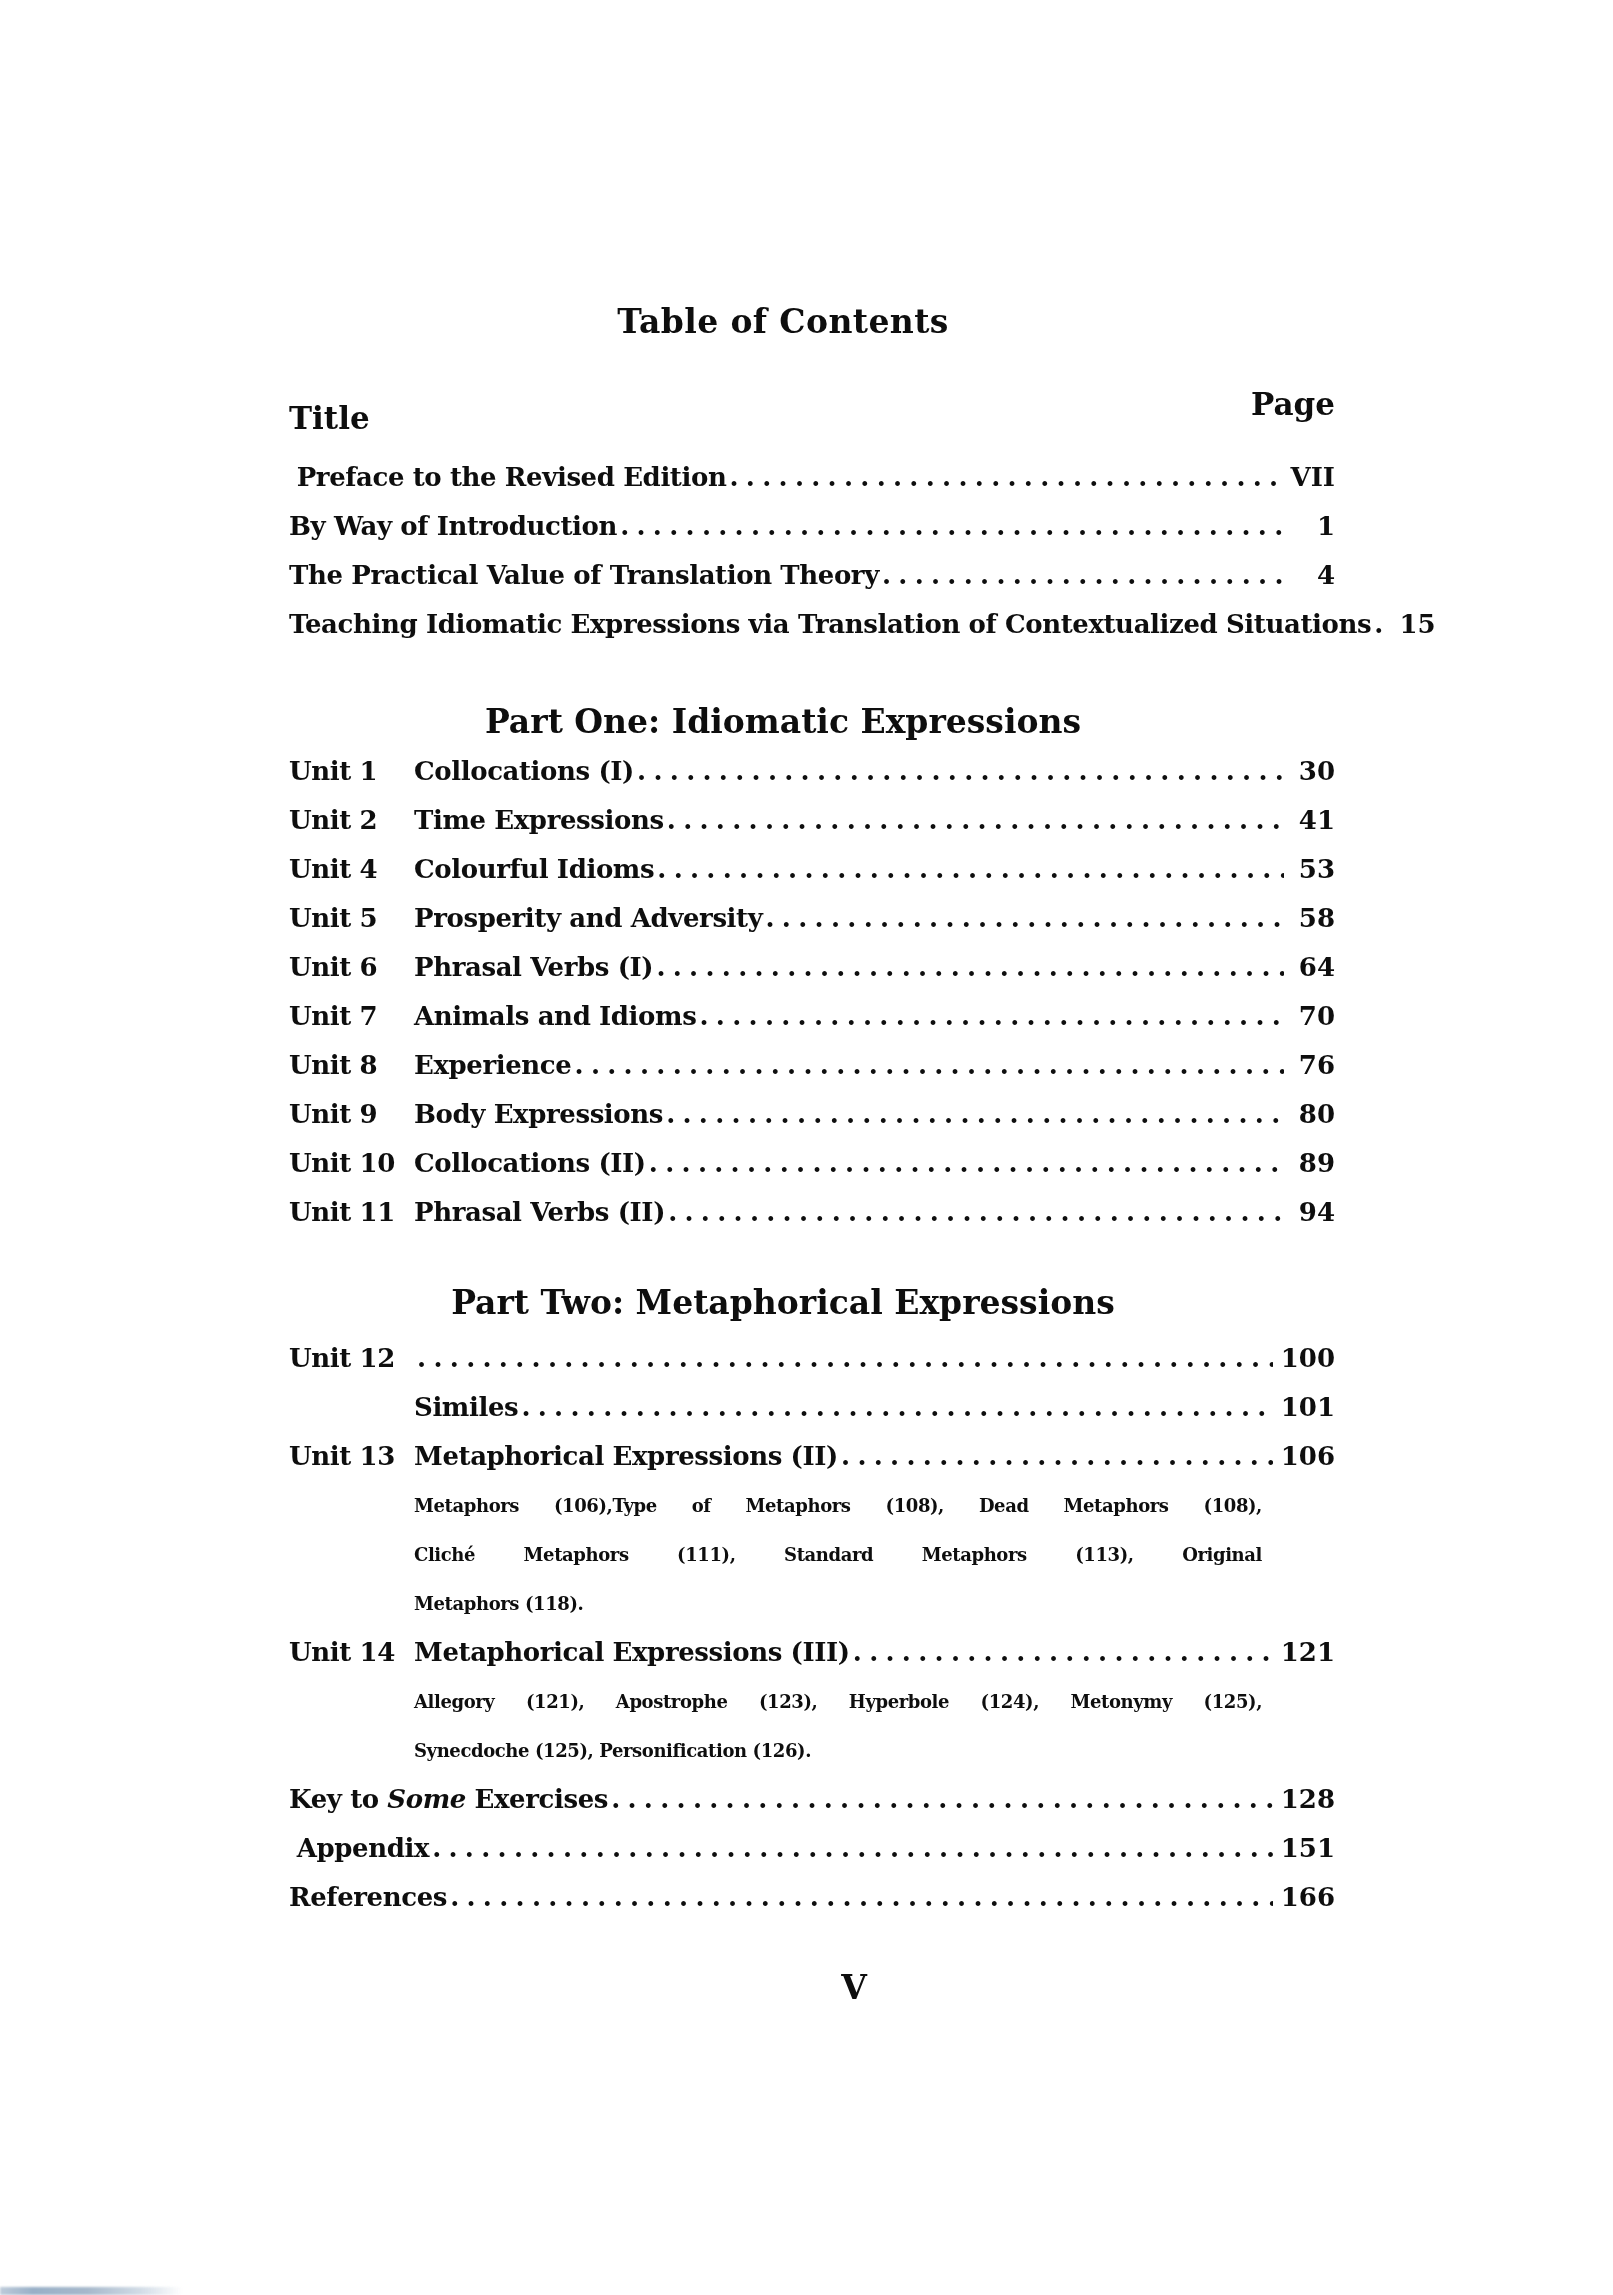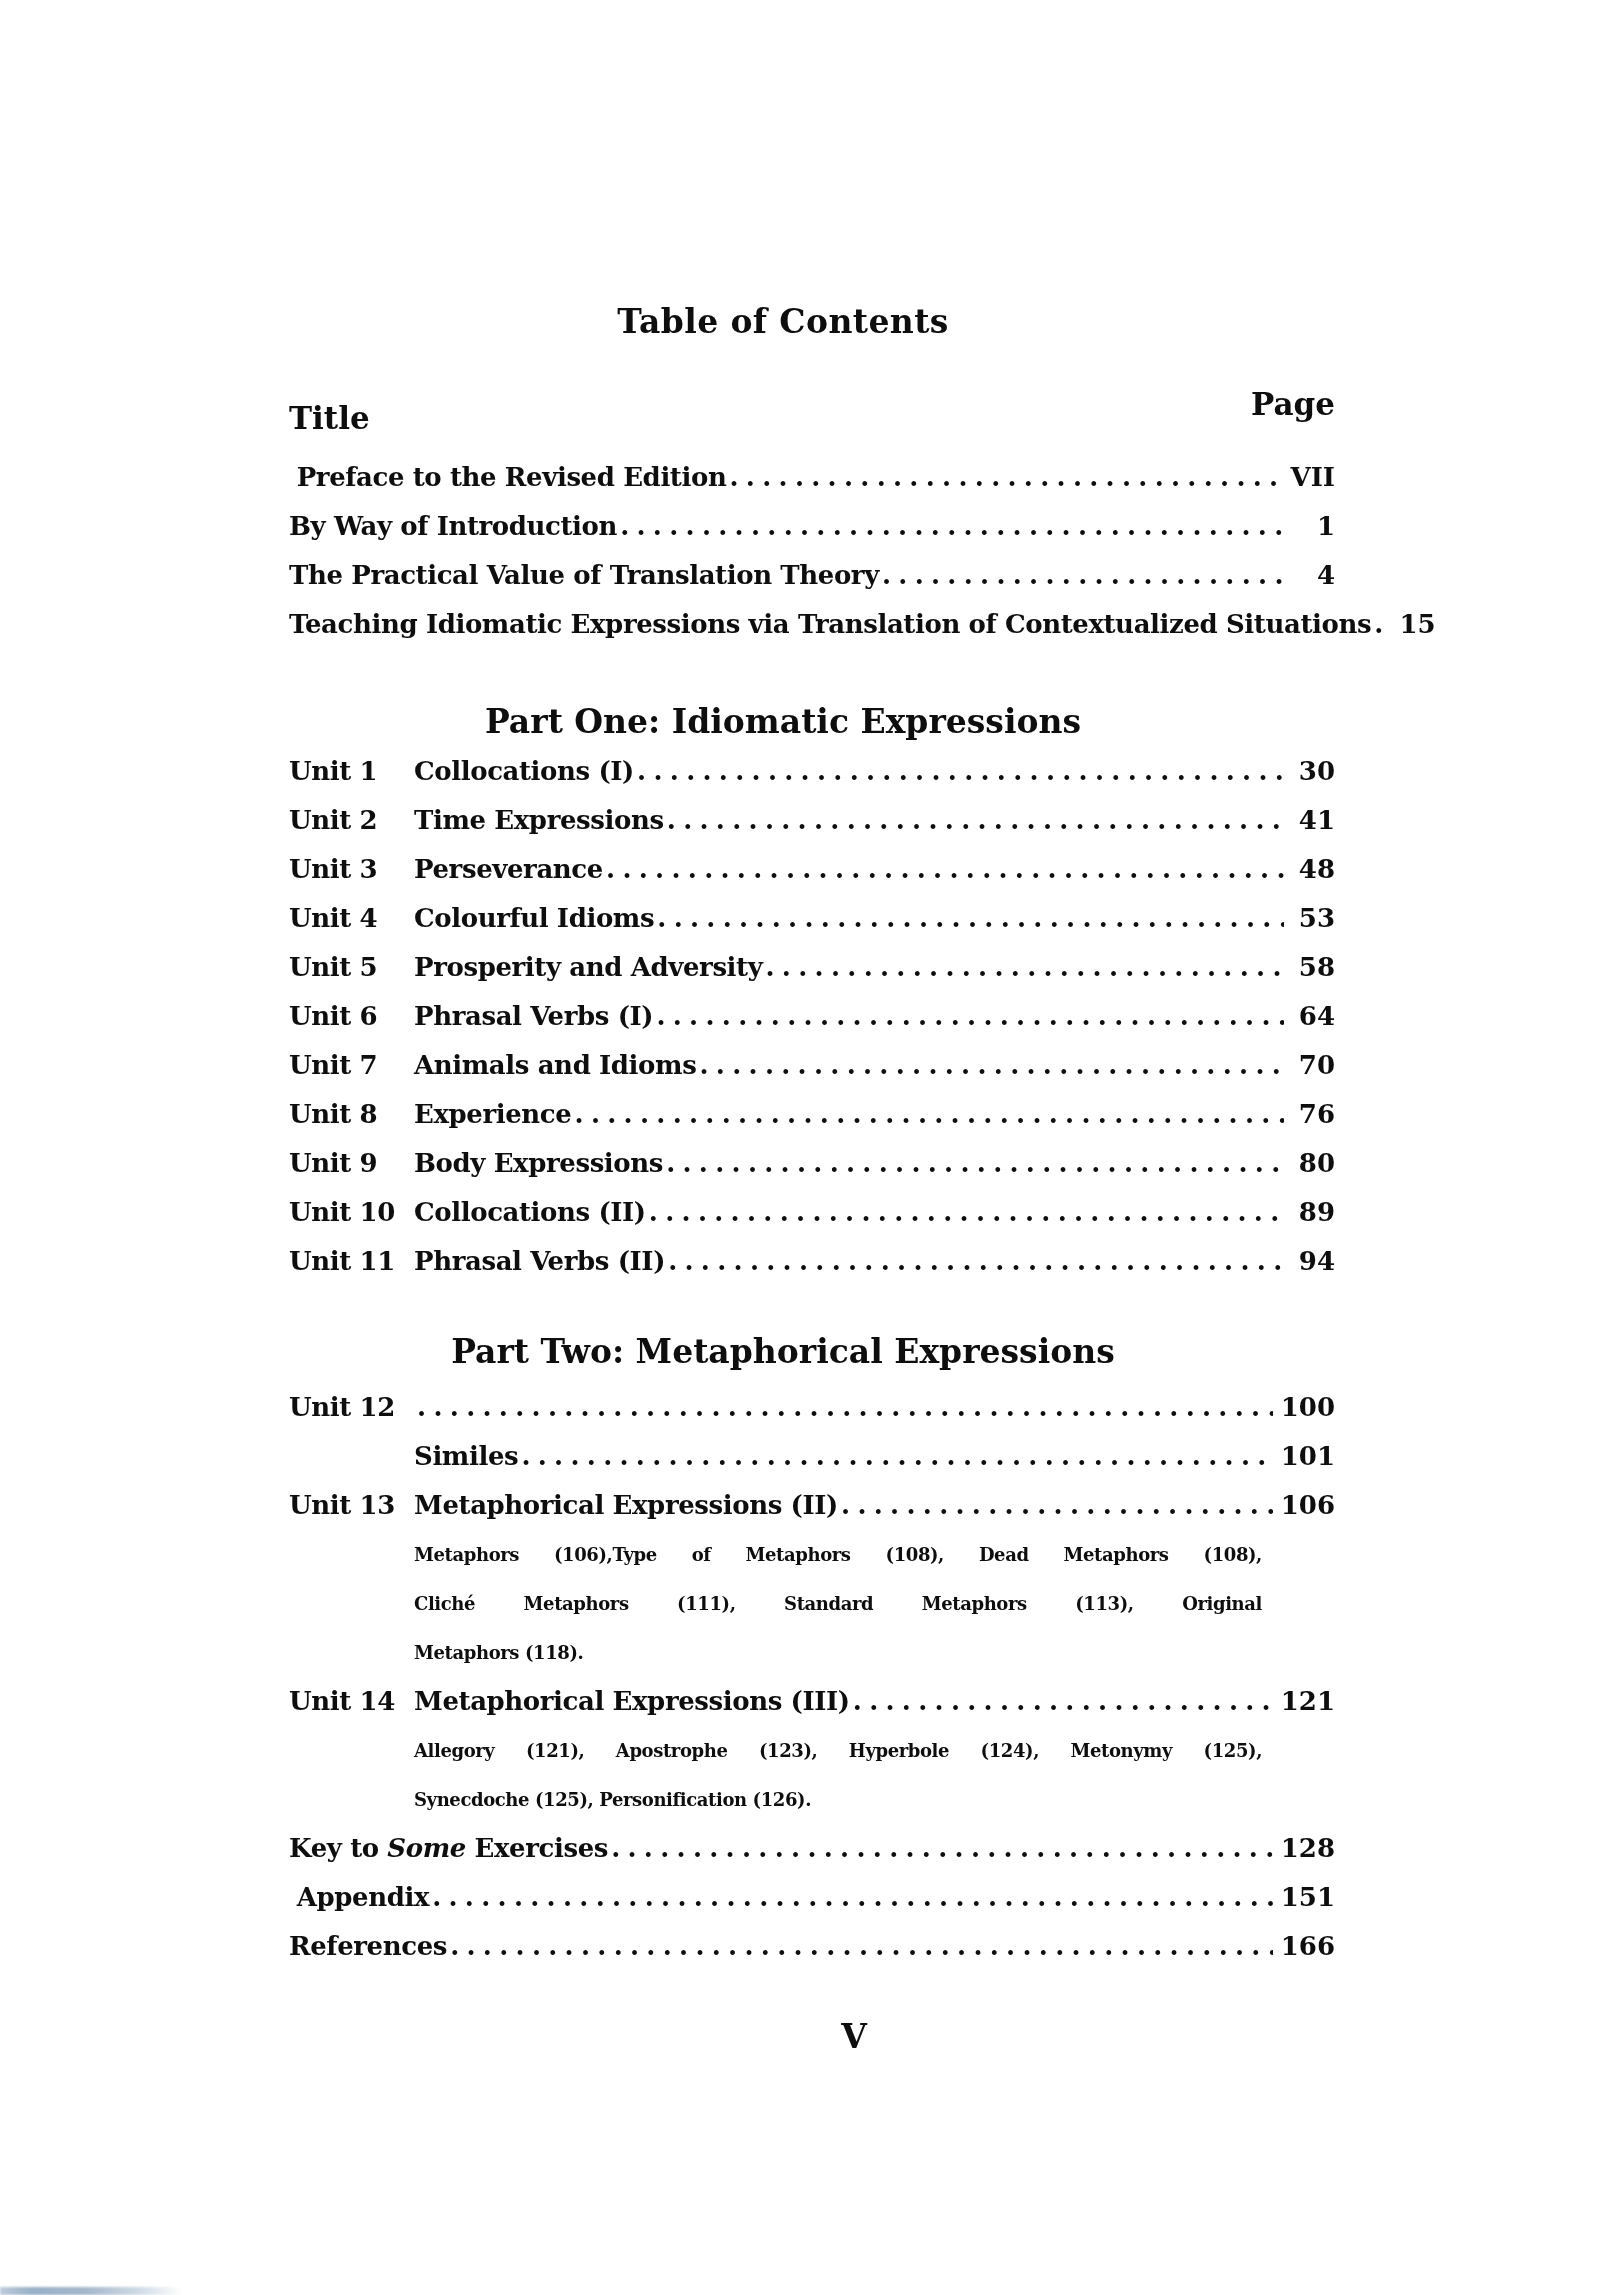--- a/index.html
+++ b/index.html
@@ -155,26 +155,20 @@
             <span class="leader"></span>
             <span class="pagenum">30</span>
           </div>
           <div class="toc-row">
             <span class="unit-col">Unit 2</span>
             <span class="row-label">Time Expressions</span>
             <span class="leader"></span>
             <span class="pagenum">41</span>
           </div>
           <div class="toc-row">
-            <span class="unit-col">Unit 3</span>
-            <span class="row-label">Perseverance</span>
-            <span class="leader"></span>
-            <span class="pagenum">48</span>
-          </div>
-          <div class="toc-row">
             <span class="unit-col">Unit 4</span>
             <span class="row-label">Colourful Idioms</span>
             <span class="leader"></span>
             <span class="pagenum">53</span>
           </div>
           <div class="toc-row">
             <span class="unit-col">Unit 5</span>
             <span class="row-label">Prosperity and Adversity</span>
             <span class="leader"></span>
             <span class="pagenum">58</span>

